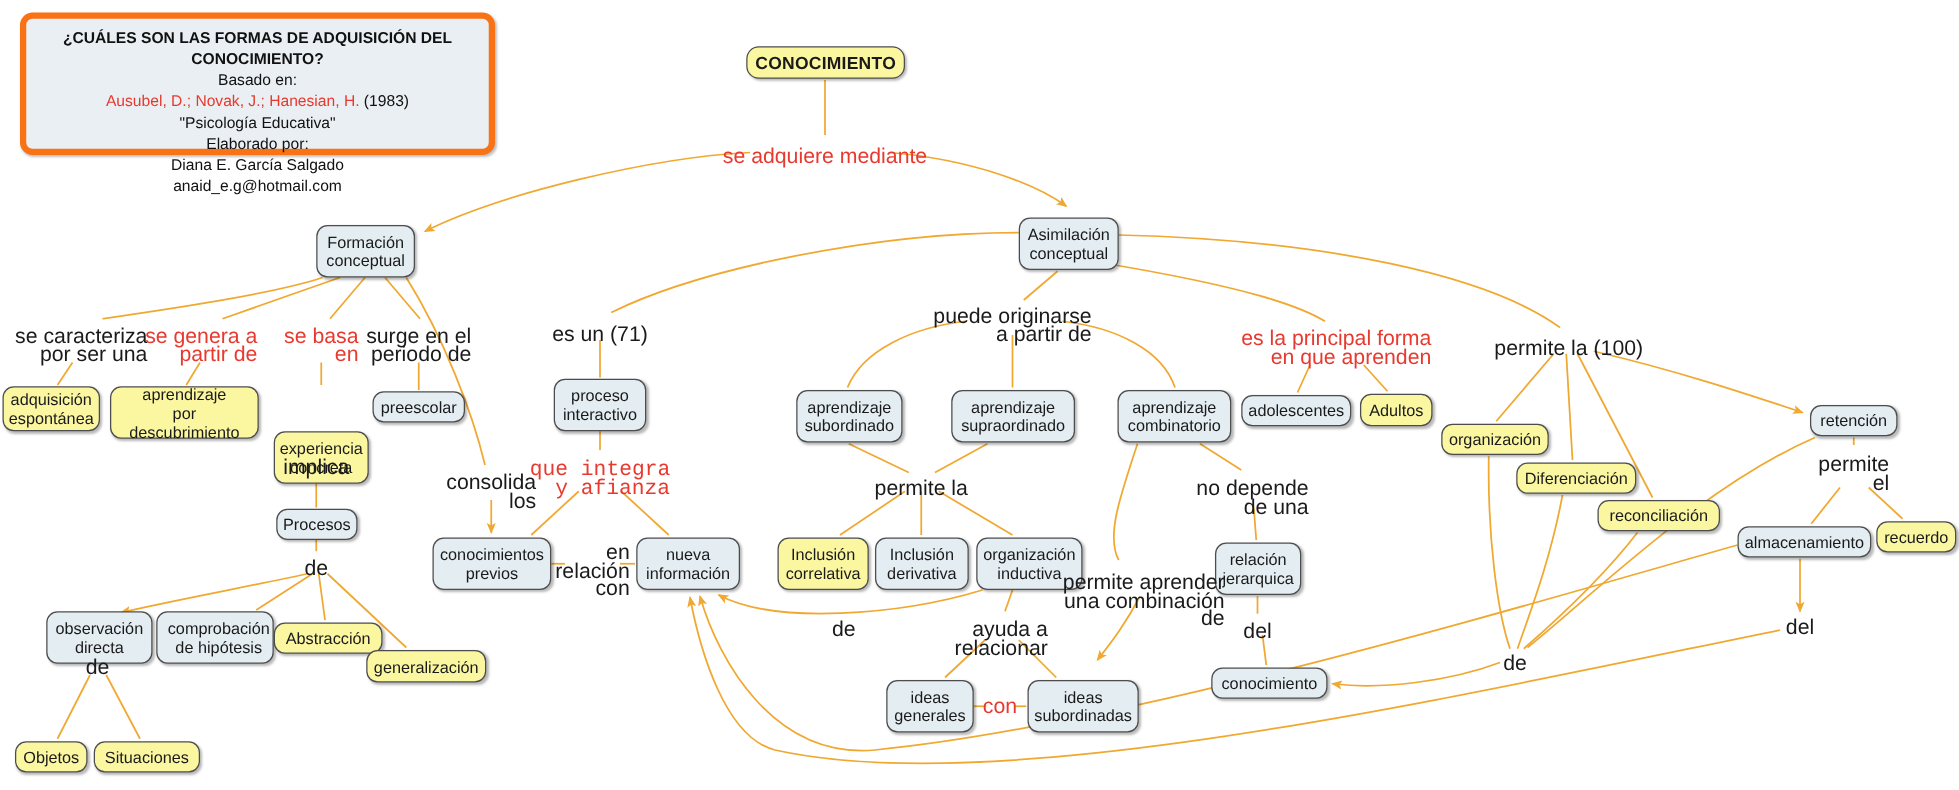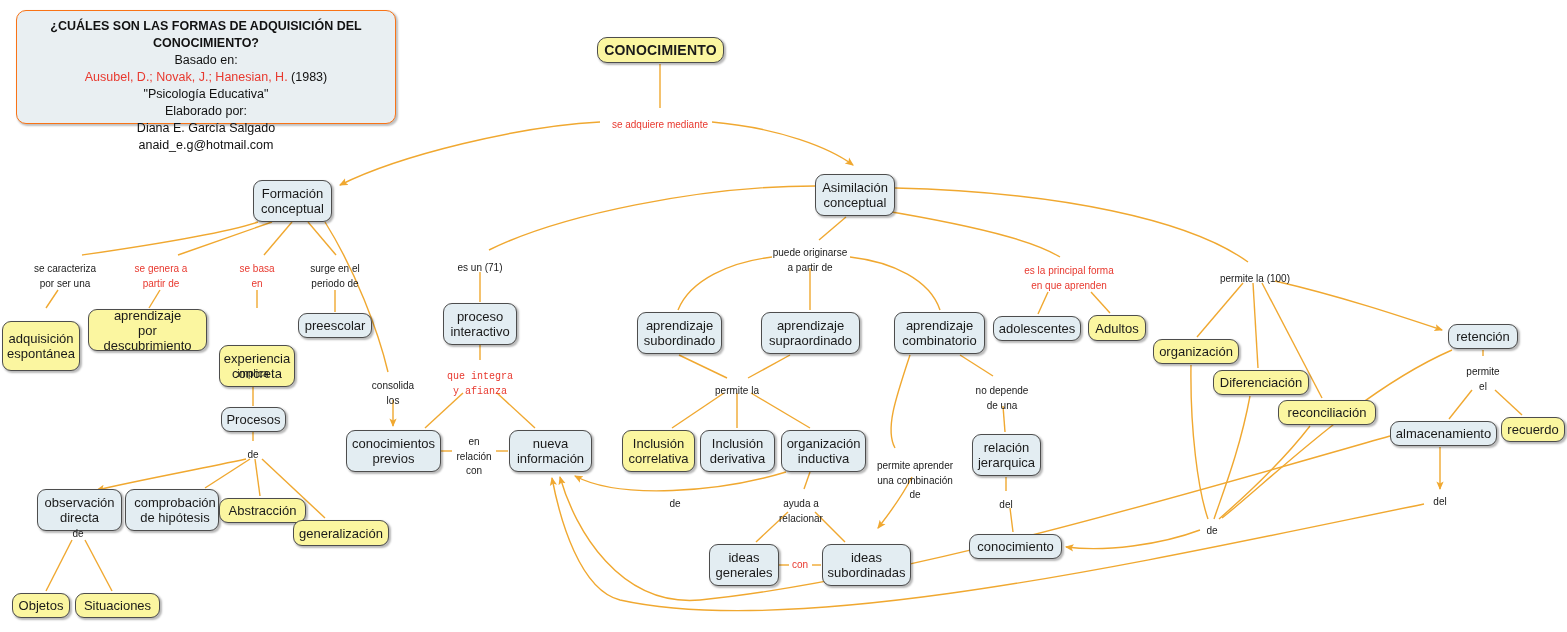--- a/index.html
+++ b/index.html
@@ -8,25 +8,25 @@
   #stage{position:relative;width:1567px;height:632px;}
   svg.edges{position:absolute;left:0;top:0;width:1567px;height:632px;pointer-events:none;}
   .node{position:absolute;box-sizing:border-box;display:flex;align-items:center;
         justify-content:center;text-align:center;border-radius:9px;
         border:1px solid #4d4d4d;font-size:13px;line-height:15px;color:#1a1a1a;
         box-shadow:1.5px 1.5px 2px rgba(0,0,0,0.28);padding:3px 6px;white-space:pre-line;}
   .node.blue{background:#e3edf2;}
   .node.yellow{background:#fbf6a0;border-color:#4d4d4d;}
   .node.root{background:#fbf6a0;font-weight:bold;font-size:14px;letter-spacing:.2px;
              border-width:1.6px;border-radius:10px;}
-  .lbl{position:absolute;font-size:10px;line-height:14.5px;color:#1a1a1a;
-       text-align:center;white-space:pre-line;transform:translateX(-50%);}
+  .lbl{position:absolute;font-size:17px;line-height:14.5px;color:#1a1a1a;
+       text-align:right;white-space:pre-line;transform:translateX(-50%);}
   .lbl.red{color:#e8392f;}
   .titlebox{position:absolute;box-sizing:border-box;background:#e9eff2;
-            border:1px solid #f97316;border-radius:10px;
+            border:5px solid #f97316;border-radius:10px;
             box-shadow:1.5px 1.5px 2px rgba(0,0,0,0.25);
             text-align:center;font-size:12.5px;line-height:17px;color:#111;
             padding:7px 8px 8px;}
   .titlebox .h{font-weight:bold;font-size:12.5px;}
   .titlebox .red{color:#e8392f;}
 </style>
 </head>
 <body>
 
 <div id="stage">
@@ -120,21 +120,21 @@
     <div>Diana E. García Salgado</div>
     <div>anaid_e.g@hotmail.com</div>
   </div>
 
   <div id="node-layer">
       <div class="node root" style="left: 597px; top: 37px; width: 127px; height: 26px;">CONOCIMIENTO</div>
       <div class="node blue" style="left: 253px; top: 180px; width: 79px; height: 42px;">Formación
 conceptual</div>
       <div class="node blue" style="left: 815px; top: 174px; width: 80px; height: 42px;">Asimilación
 conceptual</div>
-      <div class="node yellow" style="left: 2px; top: 309px; width: 78px; height: 50px; margin-top: 12px;">adquisición
+      <div class="node yellow" style="left: 2px; top: 309px; width: 78px; height: 36px;">adquisición
 espontánea</div>
       <div class="node yellow" style="left: 88px; top: 309px; width: 119px; height: 42px;">aprendizaje
 por descubrimiento</div>
       <div class="node yellow" style="left: 219px; top: 309px; width: 76px; height: 42px; margin-top: 36px;">experiencia
 concreta</div>
       <div class="node blue" style="left: 298px; top: 313px; width: 74px; height: 25px;">preescolar</div>
       <div class="node blue" style="left: 221px; top: 407px; width: 65px; height: 25px;">Procesos</div>
       <div class="node blue" style="left: 37px; top: 489px; width: 85px; height: 42px;">observación
 directa</div>
       <div class="node blue" style="left: 125px; top: 489px; width: 94px; height: 42px; padding-left: 12px;">comprobación

